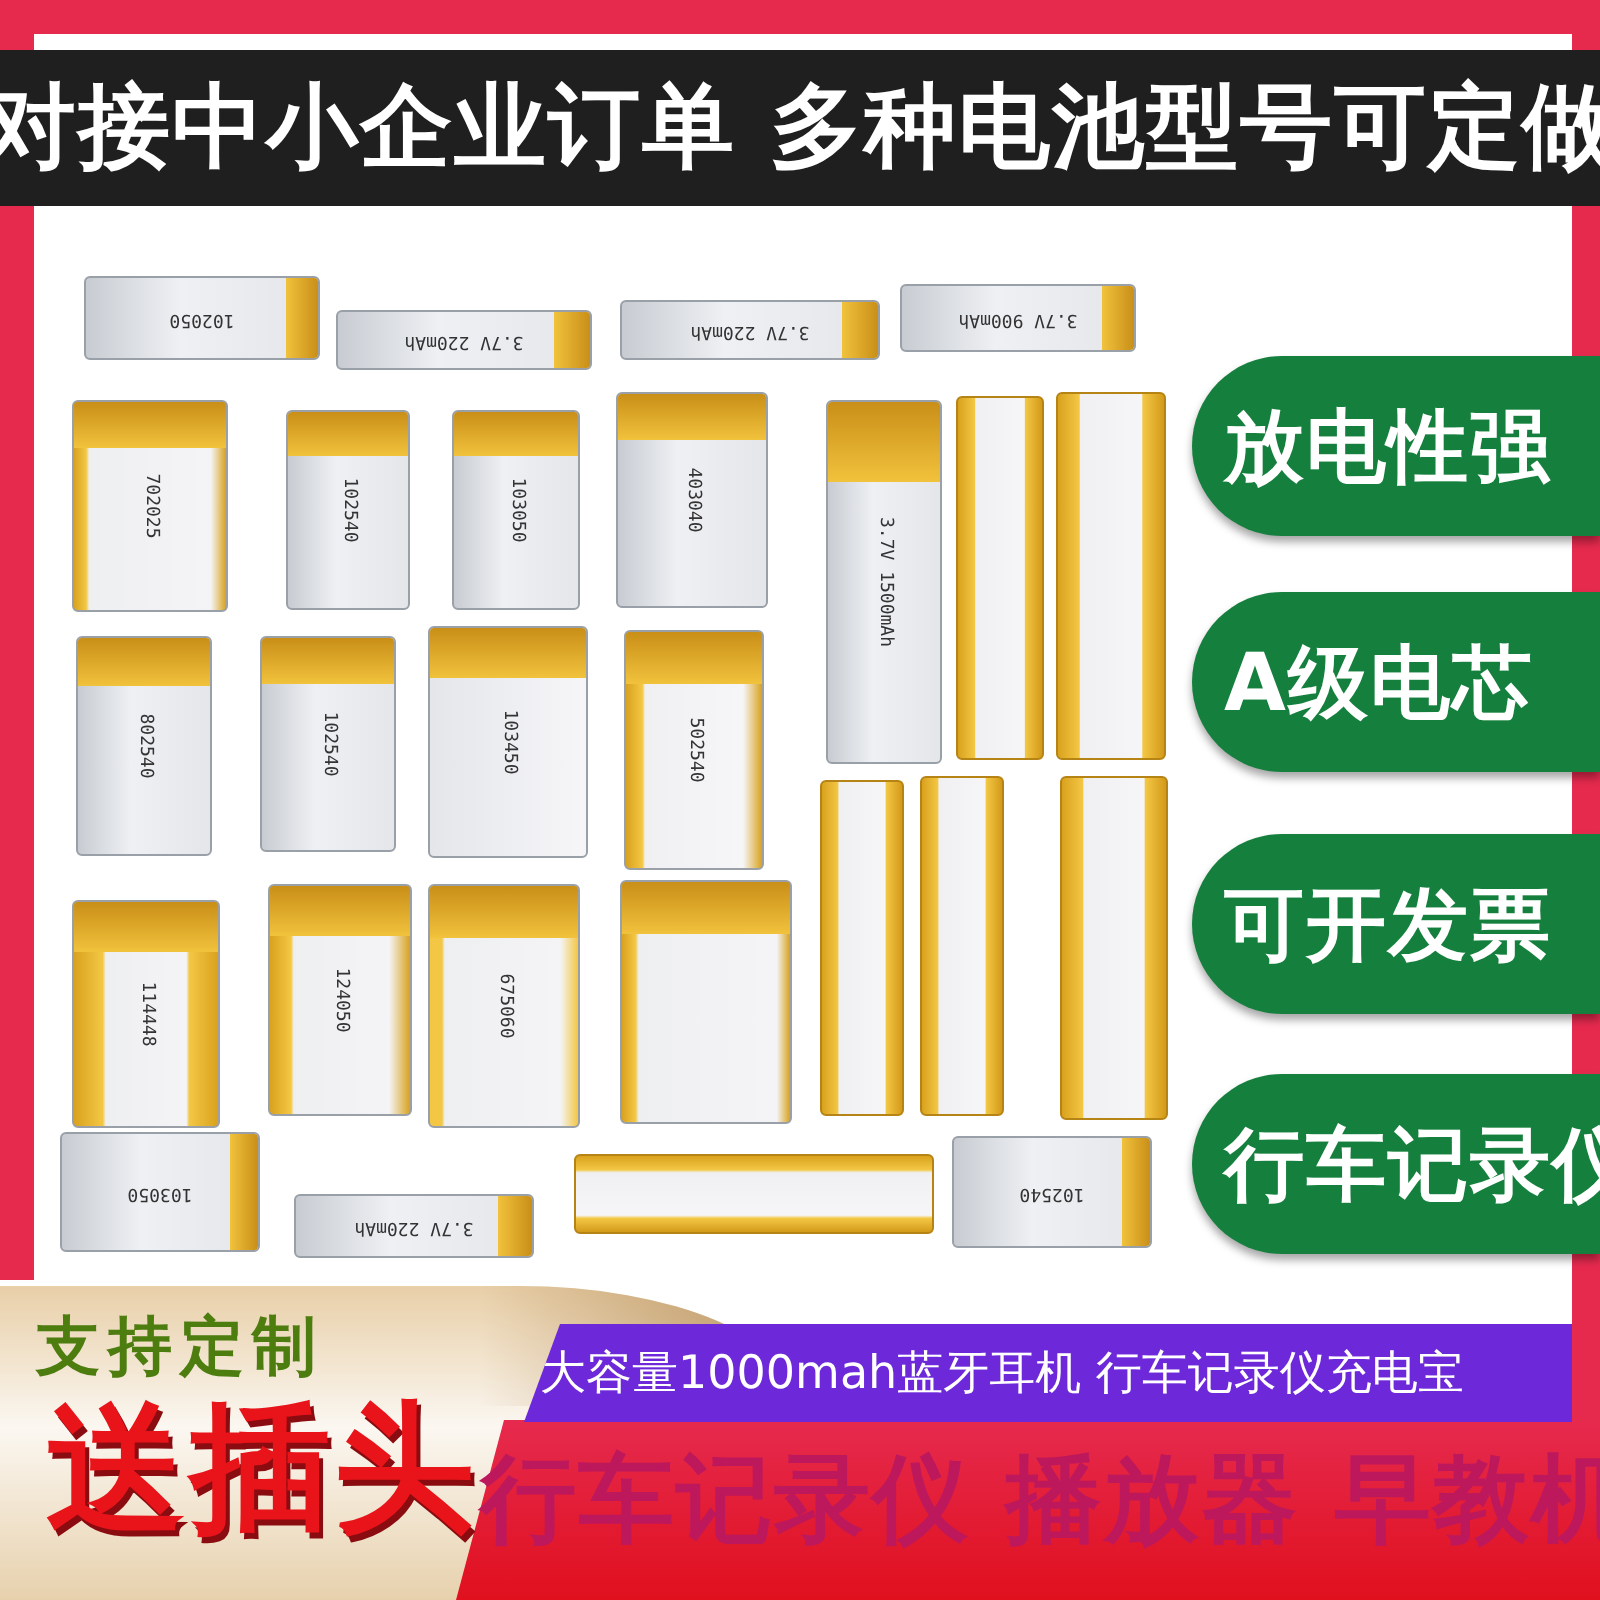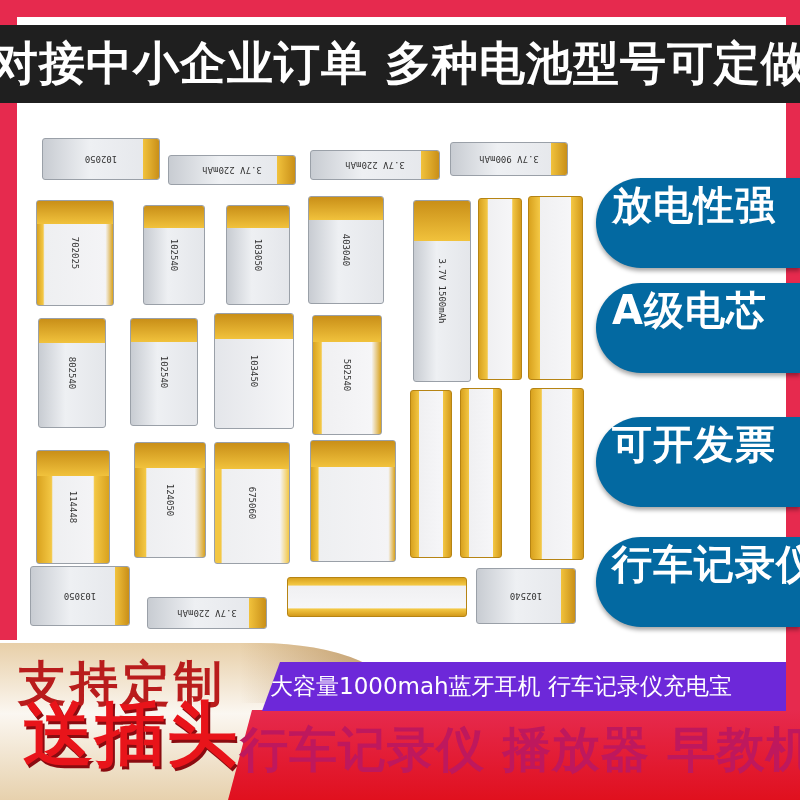--- a/index.html
+++ b/index.html
@@ -14,22 +14,22 @@
     position: absolute; left: 0; top: 25px; width: 800px; height: 78px;
     background: #1f1f1f; display: flex; align-items: center; justify-content: center;
   }
   .header-band span {
     color: #fff; font-weight: bold; font-size: 46px; letter-spacing: 1px;
     font-family: "DejaVu Sans", sans-serif; white-space: nowrap;
   }
 
   .pill {
     position: absolute; left: 596px; width: 204px; height: 90px;
-    background: #0369a1; border-radius: 45px 0 0 45px;
-    display: flex; padding-left: 16px;
+    background: #15803d; border-radius: 45px 0 0 45px;
+    display: flex; align-items: center; padding-left: 16px;
     box-shadow: 0 3px 4px rgba(0,0,0,0.35);
   }
   .pill span { color: #fff; font-weight: bold; font-size: 40px; white-space: nowrap; letter-spacing: 1px; }
 
   
   .battery {
     position: absolute; border-radius: 3px;
     background: linear-gradient(90deg, #c8ccd2 0%, #eef0f3 40%, #e4e6ea 100%);
     border: 1px solid #9aa0a8;
     overflow: hidden;
@@ -54,21 +54,21 @@
   .promo-panel {
     position: absolute; left: 0; top: 643px; width: 400px; height: 157px;
     background: linear-gradient(180deg, #e8cfa8 0%, #fbf7f1 45%, #e7d1ad 100%);
     border-top-right-radius: 140px 60px;
   }
   .promo-panel::after {
     content: ""; position: absolute; right: 0; top: 0; width: 160px; height: 60px;
     background: linear-gradient(90deg, rgba(0,0,0,0), #9c6a2a);
     border-top-right-radius: 140px 60px; opacity: .6;
   }
-  .promo-sub { position: absolute; left: 18px; top: 652px; color: #b91c1c; font-size: 48px; letter-spacing: 4px; font-weight: bold; }
+  .promo-sub { position: absolute; left: 18px; top: 652px; color: #4d7c0f; font-size: 32px; letter-spacing: 4px; font-weight: bold; }
   .promo-main { position: absolute; left: 12px; top: 688px; color: #e8141a; font-size: 70px; font-weight: bold; letter-spacing: 2px; text-shadow: 2px 3px 0 #8a0b10; margin-left: 11px; }
 
   .black-strip {
     position: absolute; left: 262px; top: 662px; width: 524px; height: 49px; background: #6d28d9;
     clip-path: polygon(18px 0, 100% 0, 100% 100%, 0 100%);
     display: flex; align-items: center; padding-left: 8px;
   }
   .black-strip span { color: #fff; font-size: 23px; white-space: nowrap; }
 
   .red-band {
@@ -158,21 +158,21 @@
   </div>
   <div class="battery h gold" style="left:287px;top:577px;width:180px;height:40px;background:linear-gradient(180deg,#d9a21e,#f3c744 18%,#f0f0f2 22%,#f6f6f8 78%,#f3c744 82%,#d49a1a);"></div>
   <div class="battery h goldend" style="left:476px;top:568px;width:100px;height:56px;">
     <div class="lbl">102540</div>
   </div>
 </div>
 
 <div class="pill" style="top:178px;">
   <span>放电性强</span>
 </div>
-<div class="pill" style="top:283px;">
+<div class="pill" style="top:296px;">
   <span>A级电芯</span>
 </div>
 <div class="pill" style="top:417px;">
   <span>可开发票</span>
 </div>
 <div class="pill" style="top:537px;">
   <span>行车记录仪</span>
 </div>
 
 <div class="promo-panel"></div>

